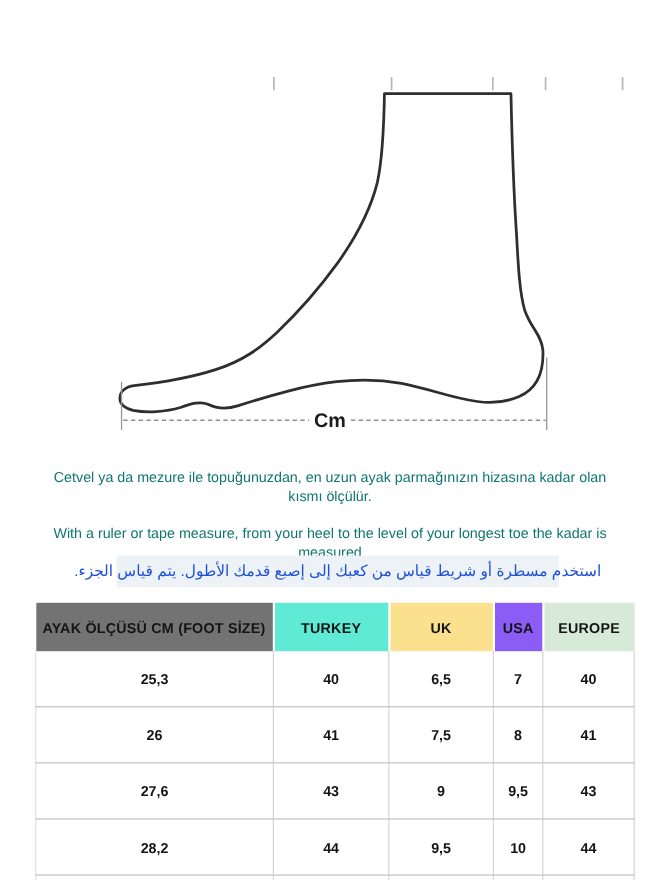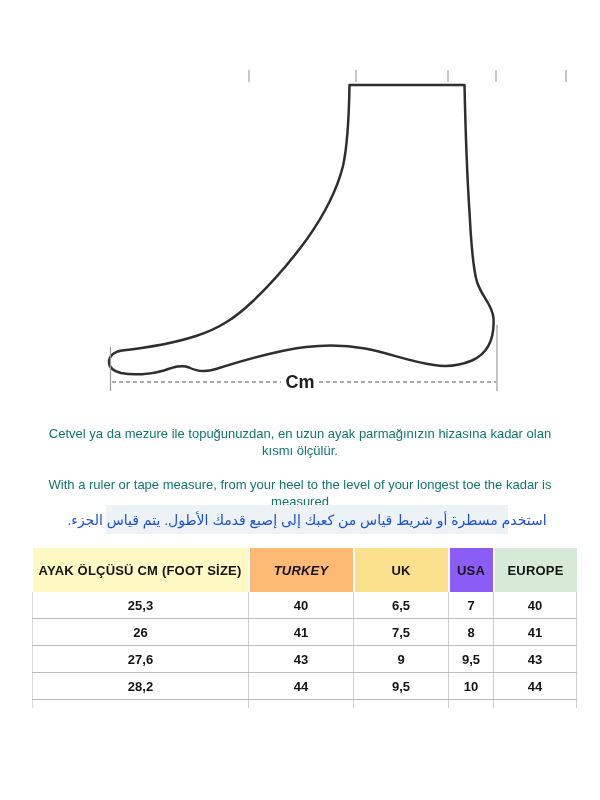--- a/index.html
+++ b/index.html
@@ -21,27 +21,27 @@
   }
   table.size-table {
     position:absolute; left:32px; top:548px;
     border-collapse:collapse; table-layout:fixed;
   }
   .size-table th {
     height:44px; padding:0; font-size:13px; font-weight:bold; color:#141414;
     text-align:center; vertical-align:middle; letter-spacing:0.2px;
   }
   .size-table th + th { border-left:2px solid #ffffff; }
-  .th-footsize { background:#fef9c3; }
-  .th-turkey   { background:#fdba74;font-style:italic; }
+  .th-footsize { background:#737373; }
+  .th-turkey   { background:#5eead4; }
   .th-uk       { background:#fbe18e; }
   .th-usa      { background:#8b5cf6; }
   .th-europe   { background:#d7ead7;margin-left:36px; }
   .size-table td {
-    height:26px; padding:0; font-size:13px; font-weight:bold; color:#141414;
+    height:26px; padding:12px; font-size:13px; font-weight:bold; color:#141414;
     text-align:center; vertical-align:middle;
     border-bottom:1px solid #bcbcbc; border-right:1px solid #cfcfcf;
   }
   .size-table td:first-child { border-left:1px solid #dcdcdc; }
   .size-table tr.stub td { height:8px; border-bottom:none; }
 </style>
 </head>
 <body>
 
 <div class="canvas">

